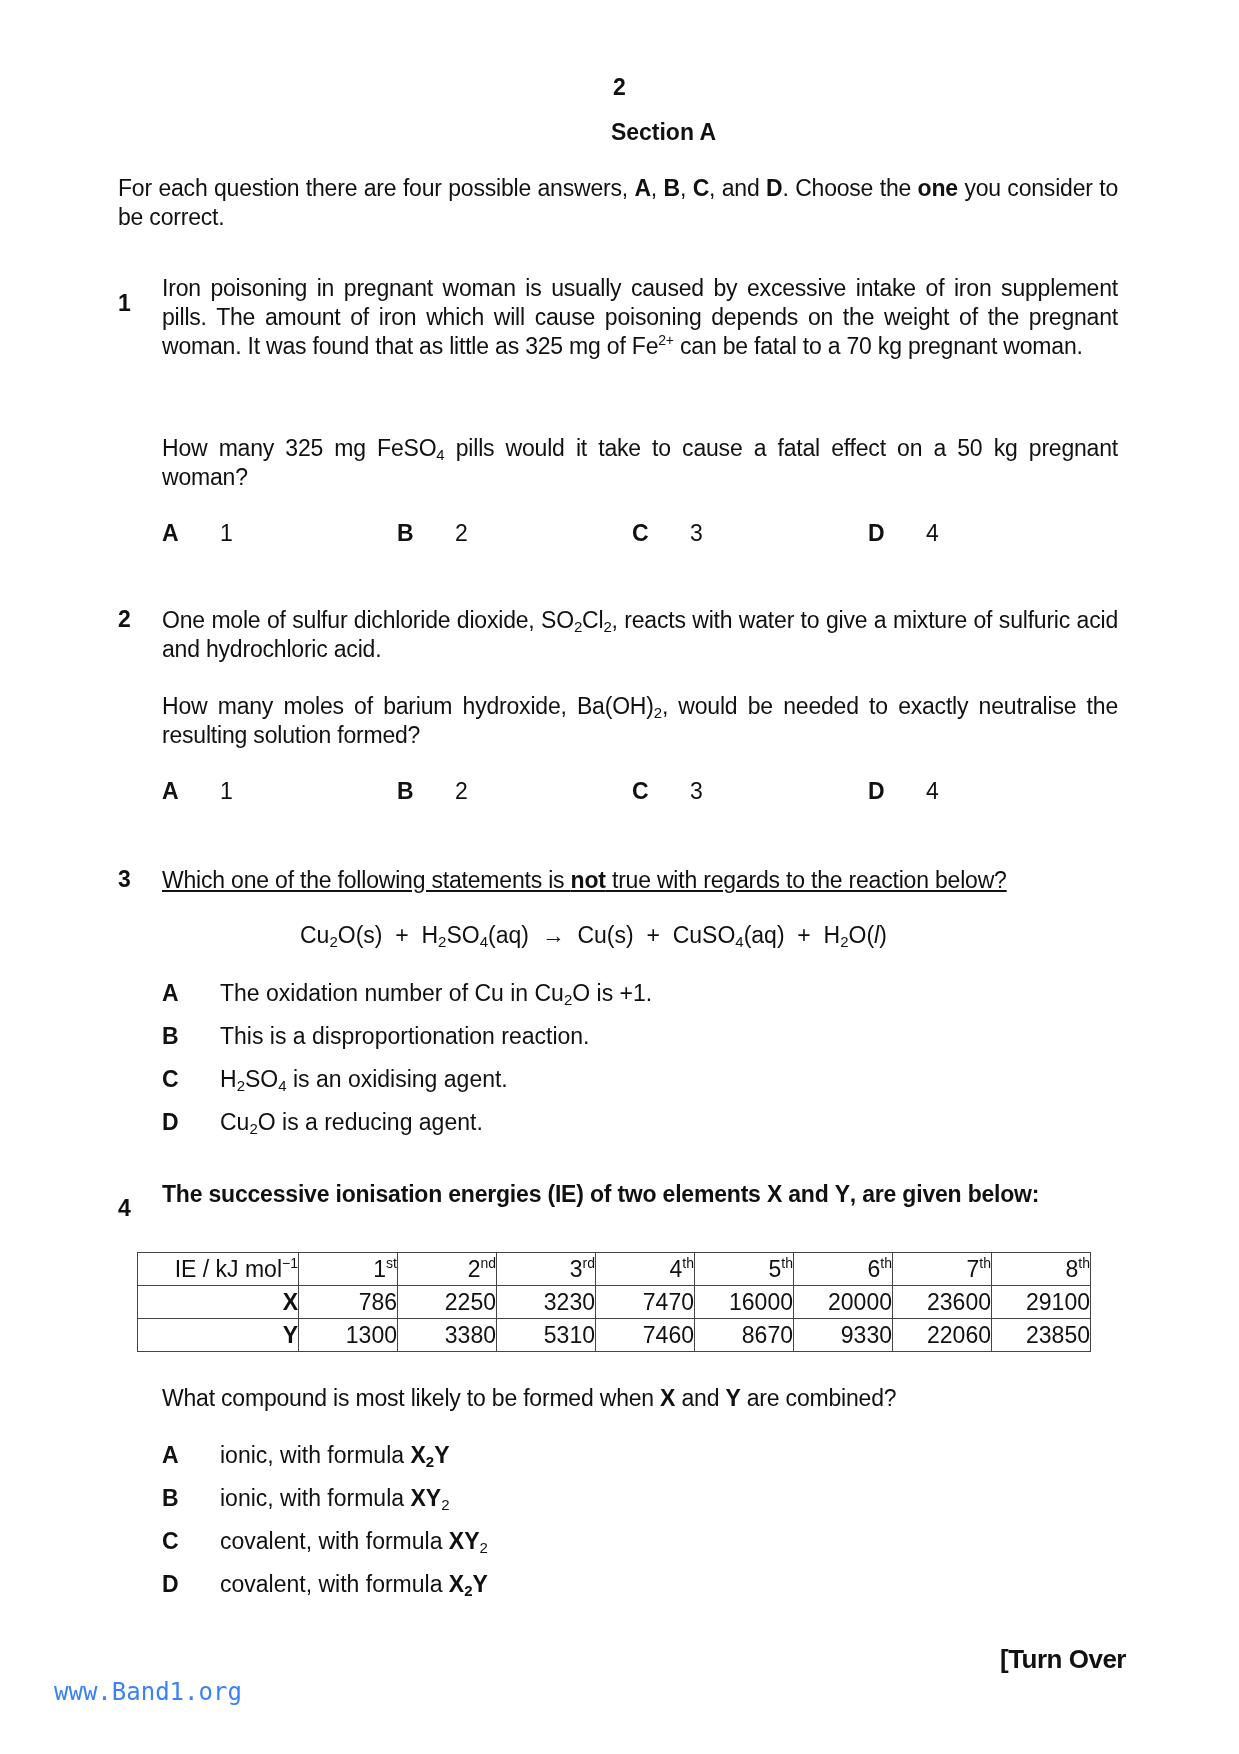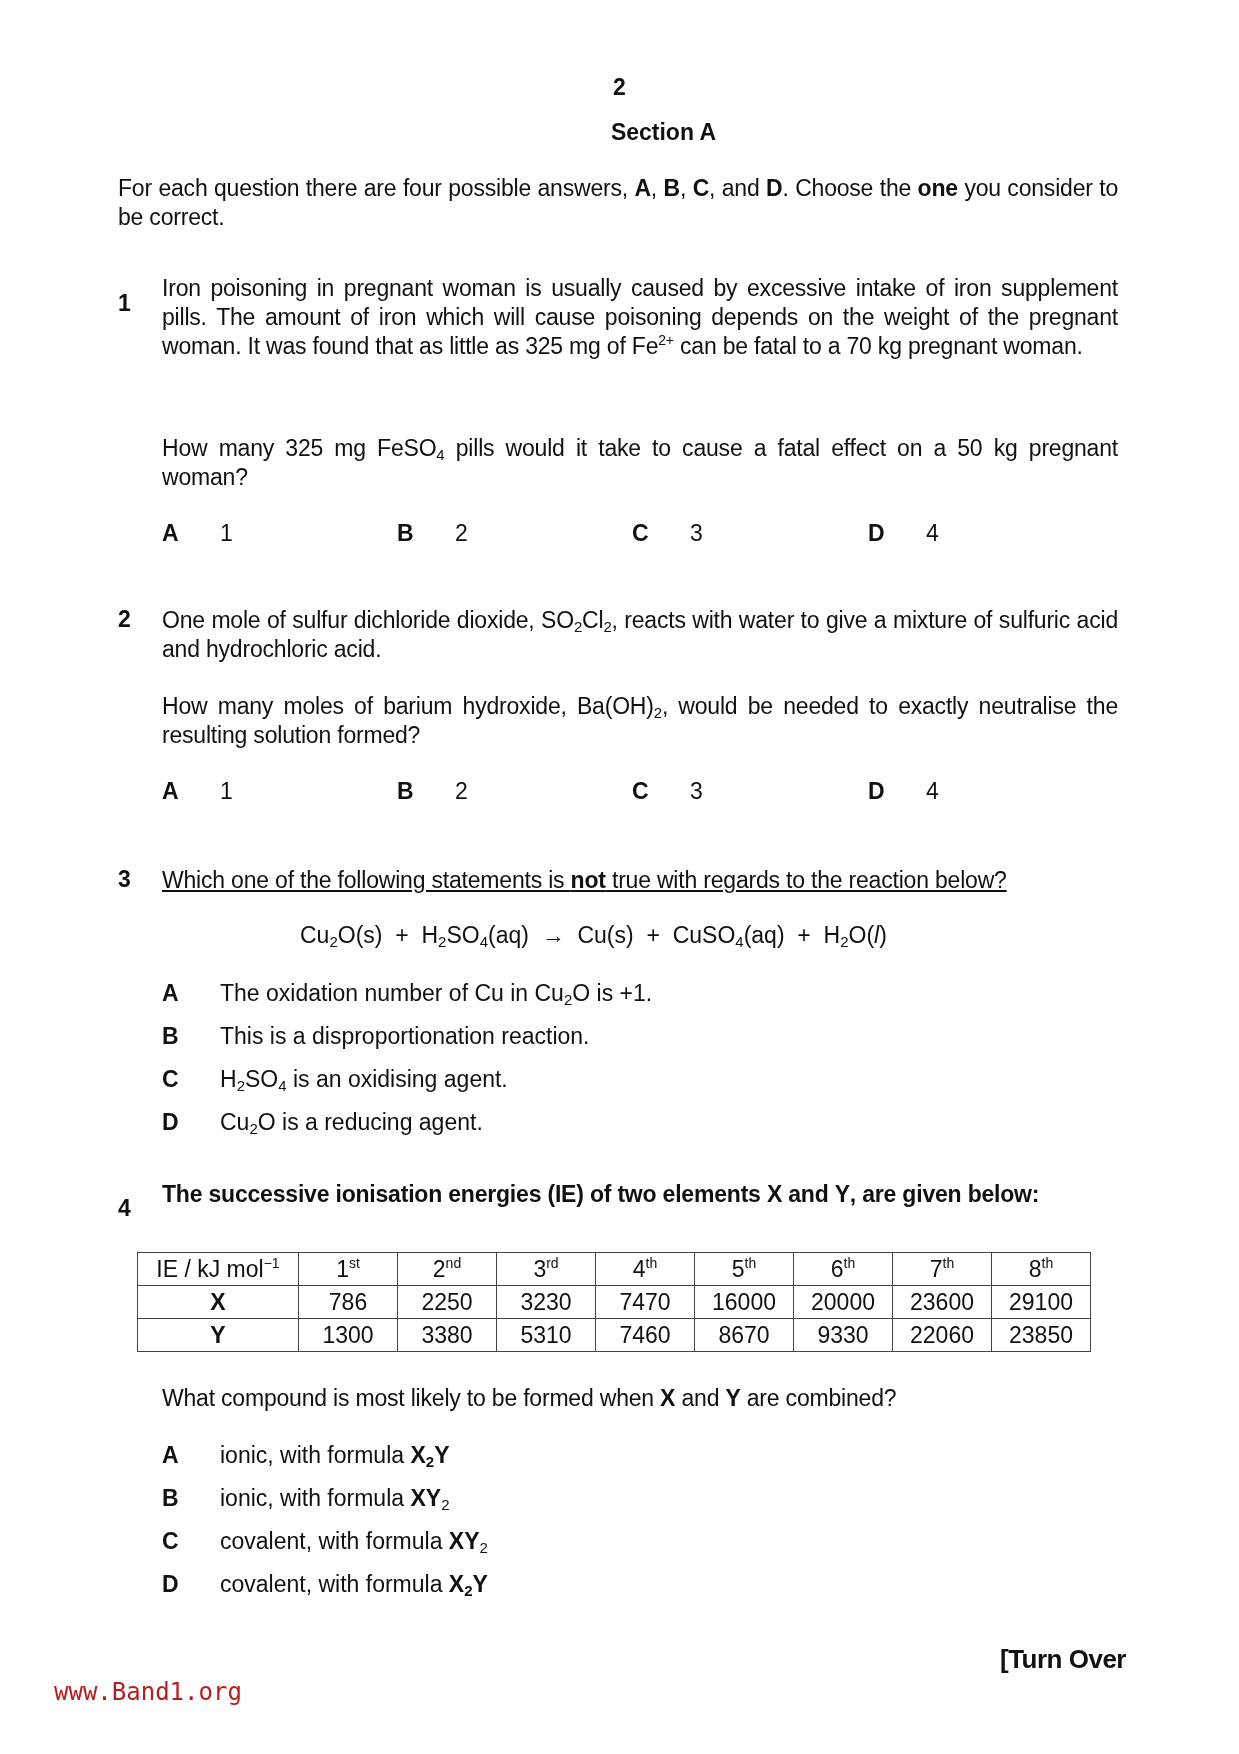--- a/index.html
+++ b/index.html
@@ -12,25 +12,25 @@
   .qnum { position:absolute; left:118px; font-weight:bold; }
   .opt-row { position:absolute; left:162px; width:820px; height:30px; }
   .opt-row .cell { position:absolute; top:0; }
   .opt-row .lbl { font-weight:bold; }
   .vopt { position:absolute; left:162px; height:30px; }
   .vopt .lbl { position:absolute; left:0; font-weight:bold; }
   .vopt .txt { position:absolute; left:58px; white-space:nowrap; }
   sub { font-size:15px; vertical-align:-4px; line-height:0; }
   sup { font-size:14px; vertical-align:9px; line-height:0; }
   table.ie { position:absolute; left:137px; top:1252px; border-collapse:collapse; font-size:23px; }
-  table.ie td { border:1.5px solid #444; height:32px; text-align:center; padding:0; line-height:32px; }
+  table.ie td { border:1.5px solid #444; height:32px; text-align:right; padding:0; line-height:32px; }
   table.ie td.hdr { width:160px; }
   table.ie td.num { width:98px; }
   .turn { position:absolute; left:1000px; top:1644px; font-weight:bold; font-size:26px; letter-spacing:-0.5px; }
-  .wm { position:absolute; left:54px; top:1678px; font-family:"DejaVu Sans Mono", monospace; font-size:24px; color:#b91c1c; }
+  .wm { position:absolute; left:54px; top:1678px; font-family:"DejaVu Sans Mono", monospace; font-size:24px; color:#3b82f6; }
 </style>
 </head>
 <body>
 
 <div class="abs center b" style="top:74px;">2</div>
 <div class="abs center b" style="top:119px;padding-left:44px;">Section A</div>
 
 <div class="para" style="left:118px; width:1000px; top:174px;">
   <span>For each question there are four possible answers, </span><b>A</b><span>, </span><b>B</b><span>, </span><b>C</b><span>, and </span><b>D</b><span>. Choose the </span><b>one</b><span> you consider to be correct.</span>
 </div>

